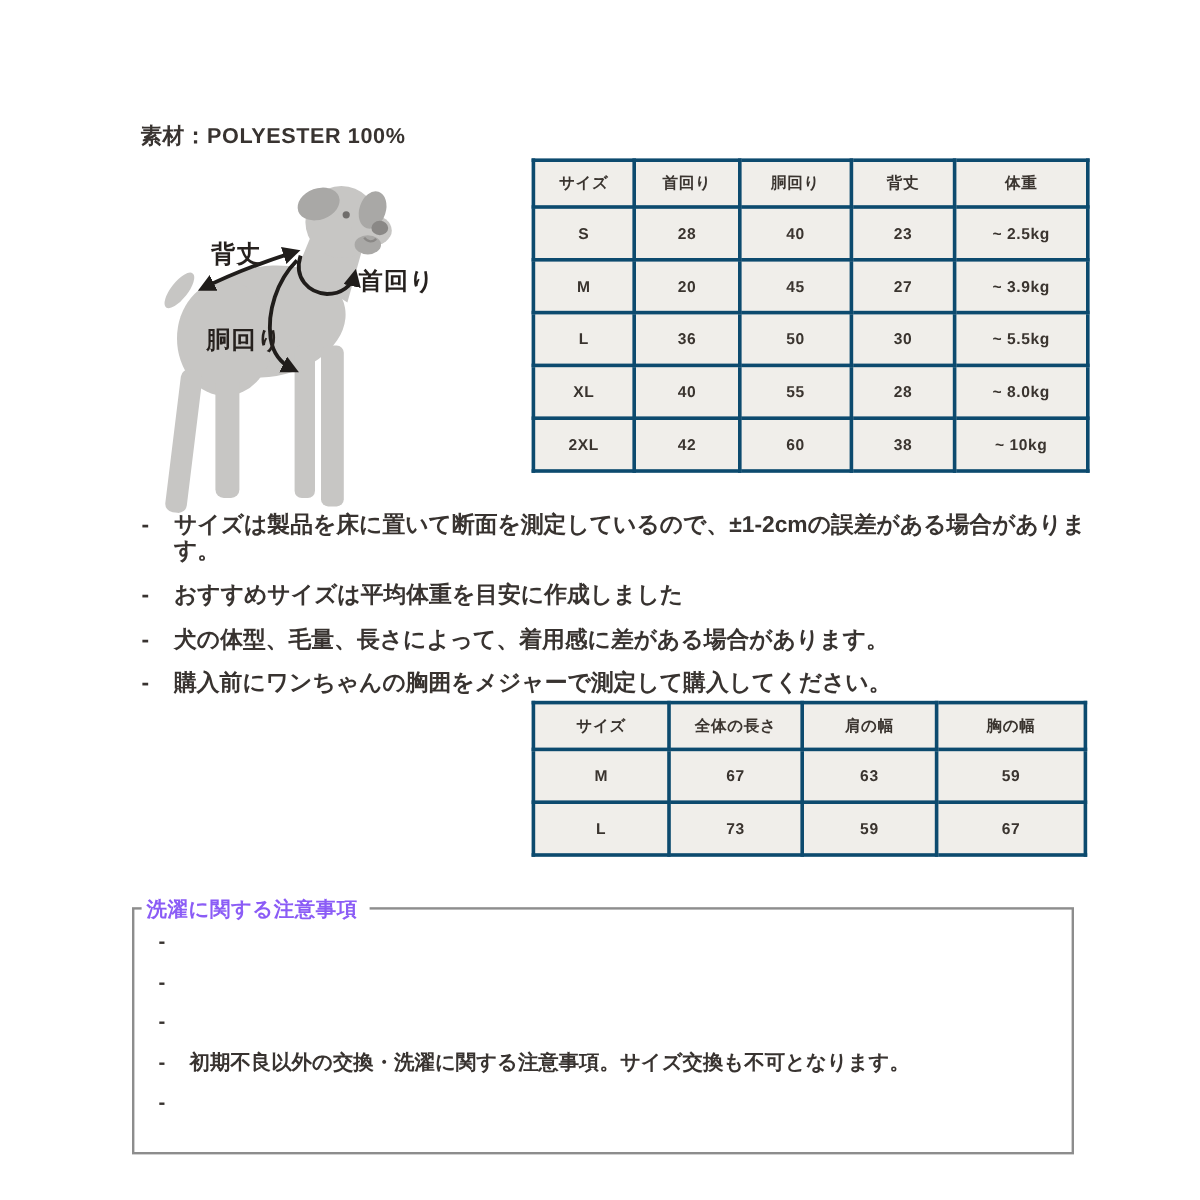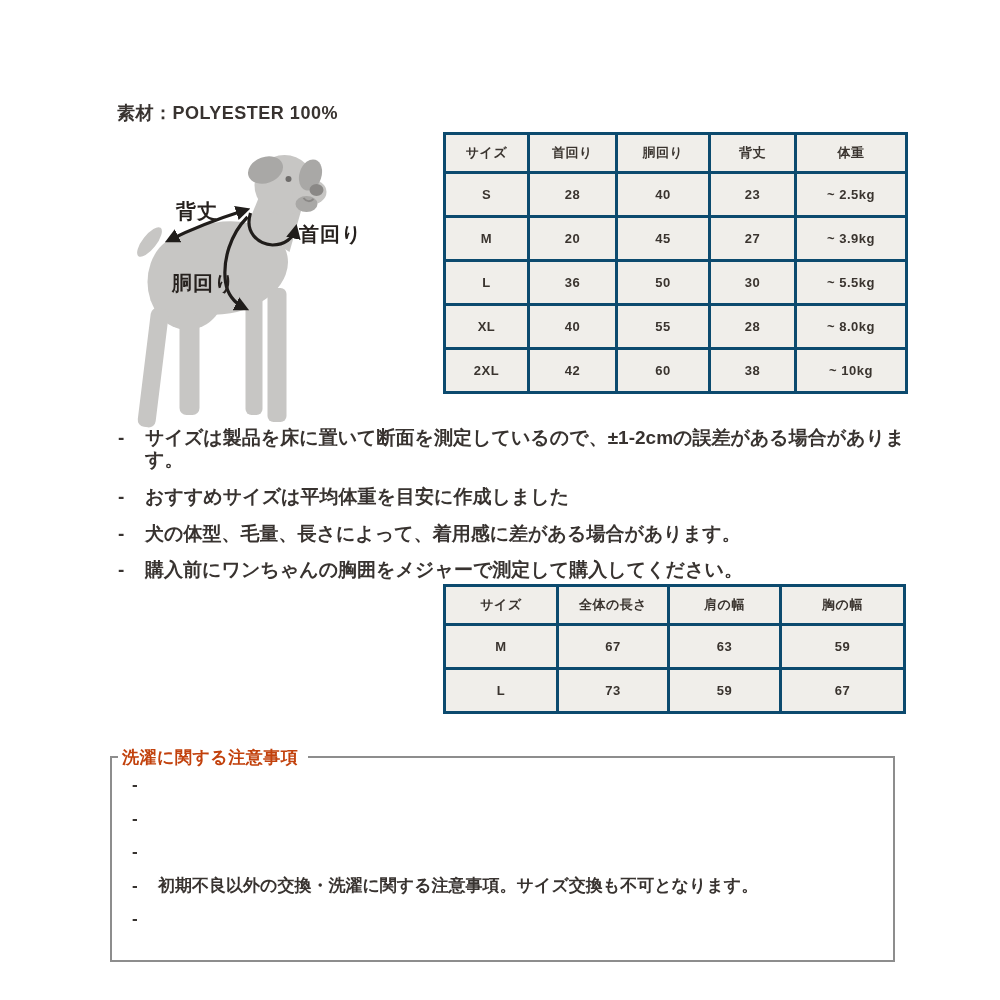--- a/index.html
+++ b/index.html
@@ -65,21 +65,21 @@
   }
 
   
   .wash-box{
     position:absolute;left:110px;top:756px;width:781px;height:202px;
     border:2px solid #8d8d8d;background:#ffffff;
   }
   .wash-legend{
     position:absolute;top:-12px;left:6px;
     background:#ffffff;padding:0 10px 0 4px;
-    font-size:17px;font-weight:bold;color:#c2410c;
+    font-size:17px;font-weight:bold;color:#8b5cf6;
     white-space:nowrap;letter-spacing:0.5px;
   }
 </style>
 </head>
 <body>
 
 <div class="canvas">
 
   <span class="top-label" id="material-label">素材：POLYESTER 100%</span>
 

